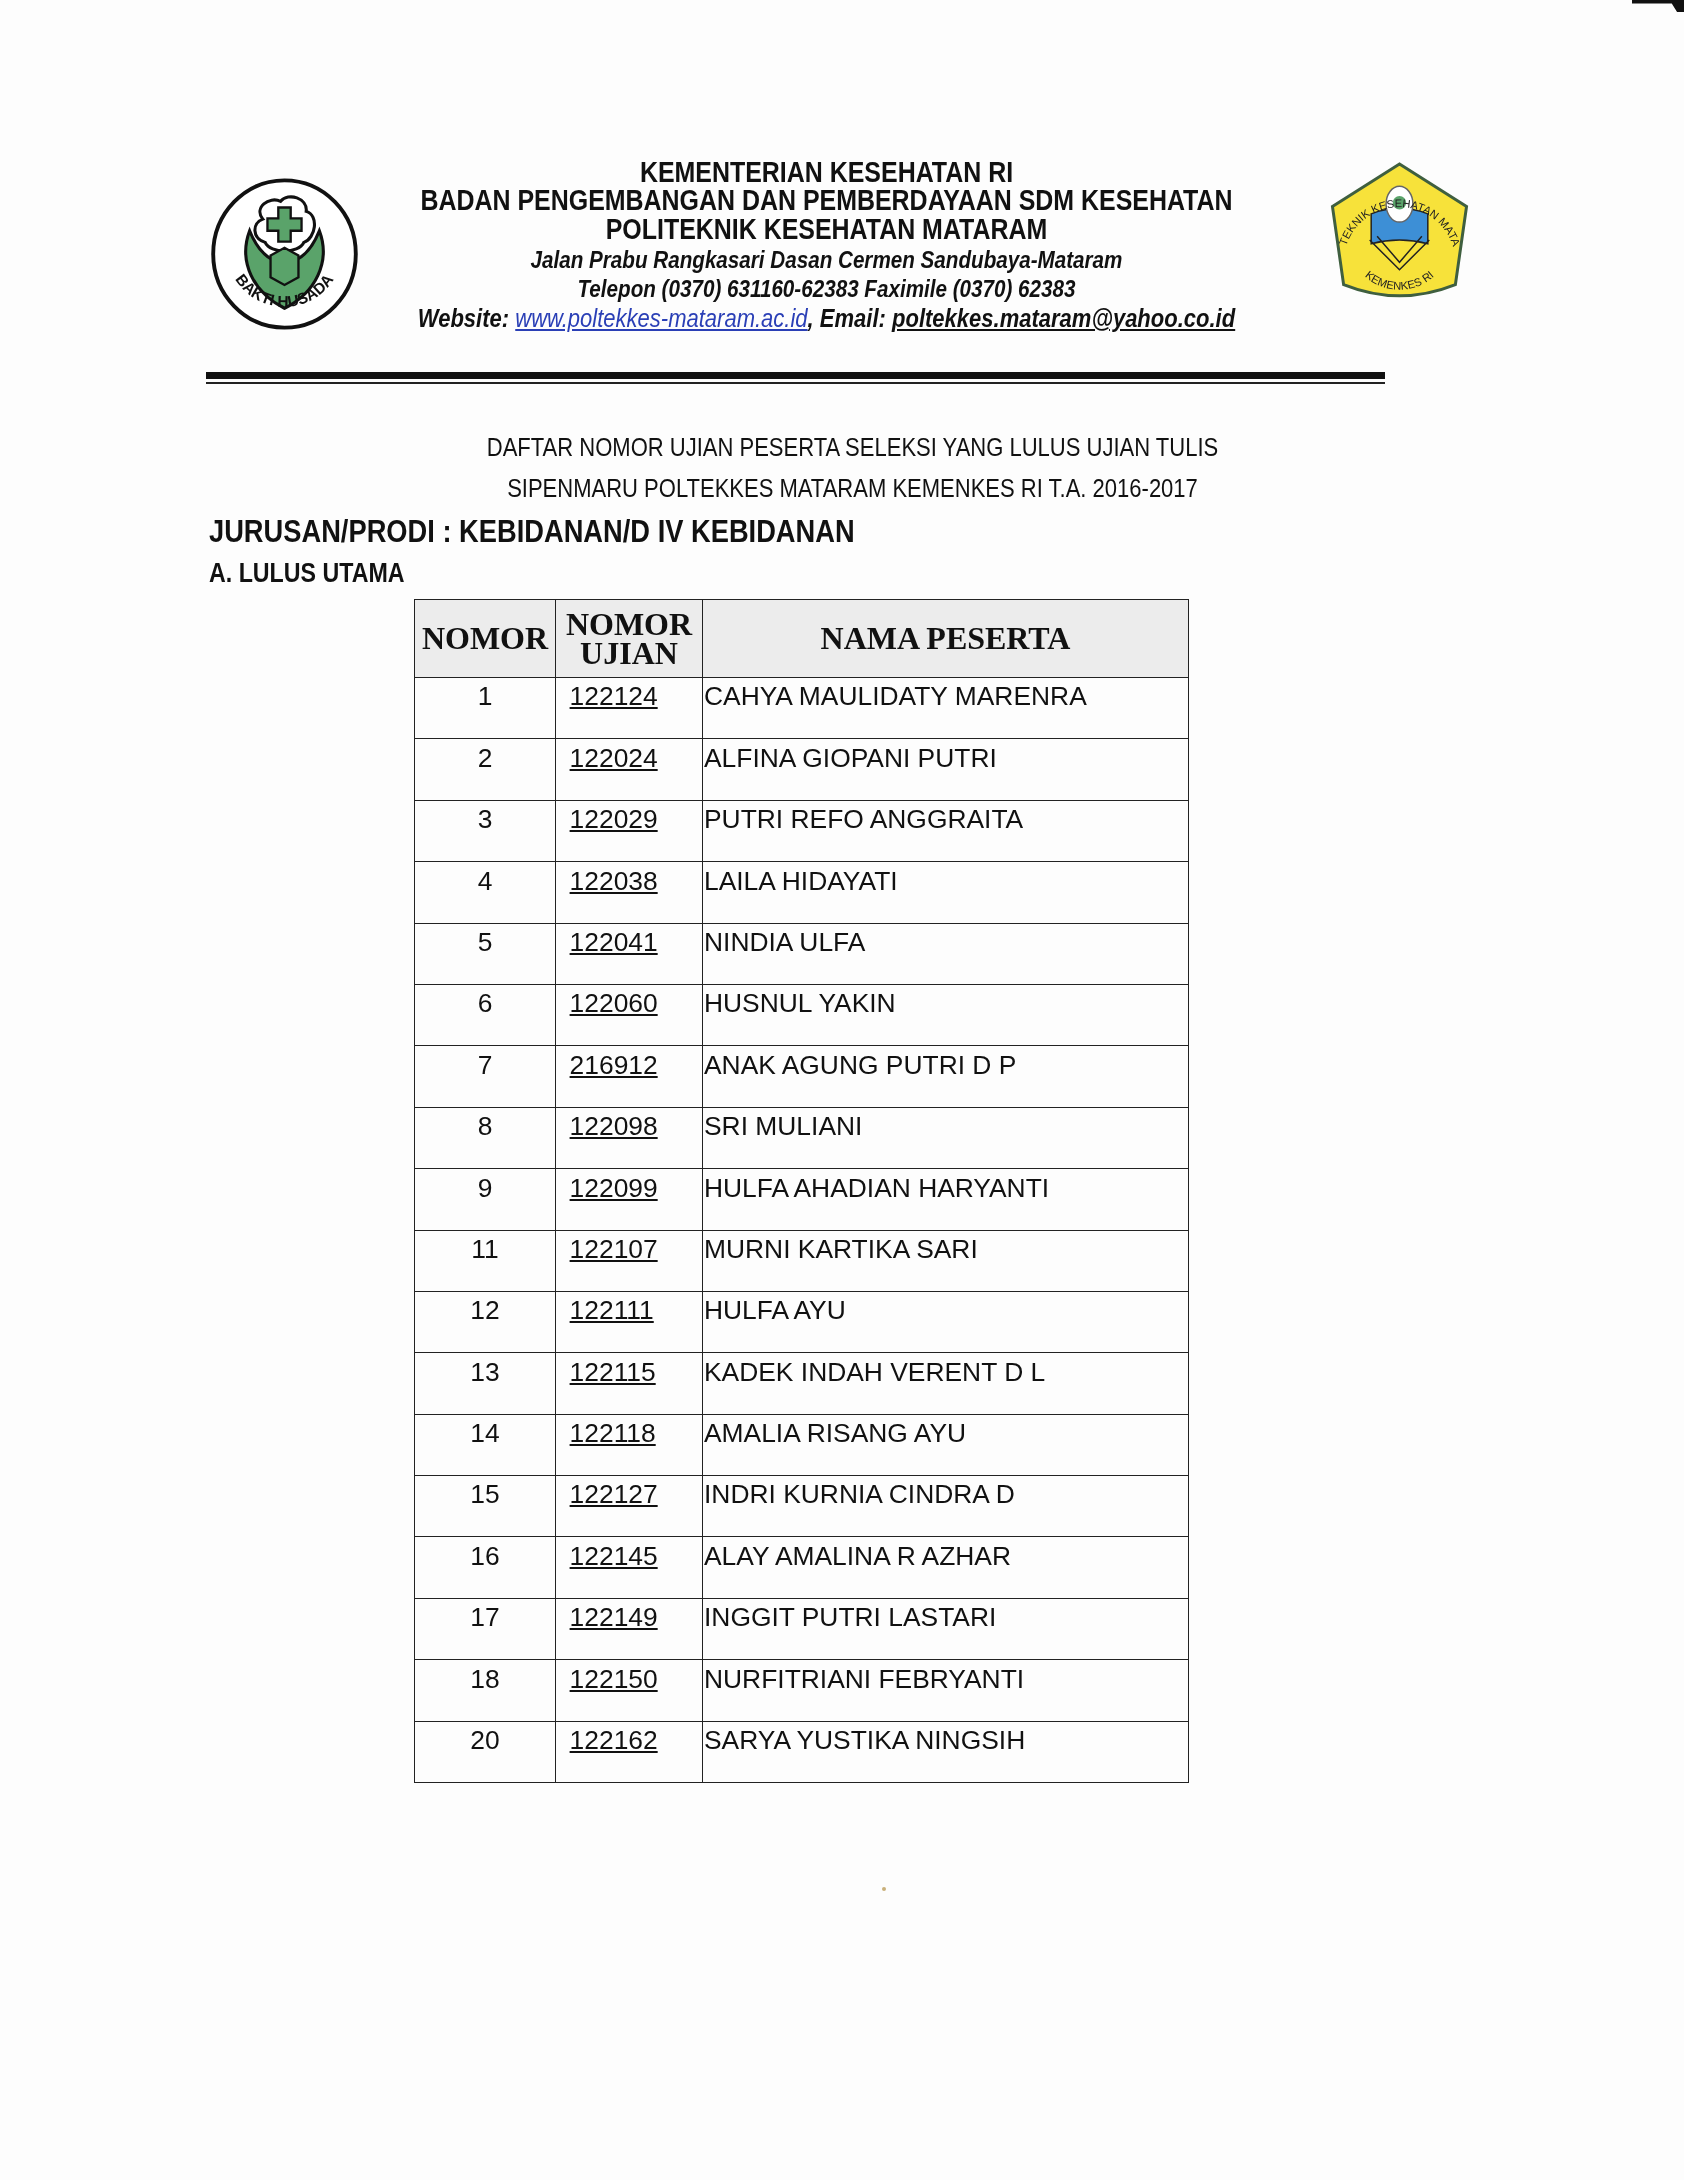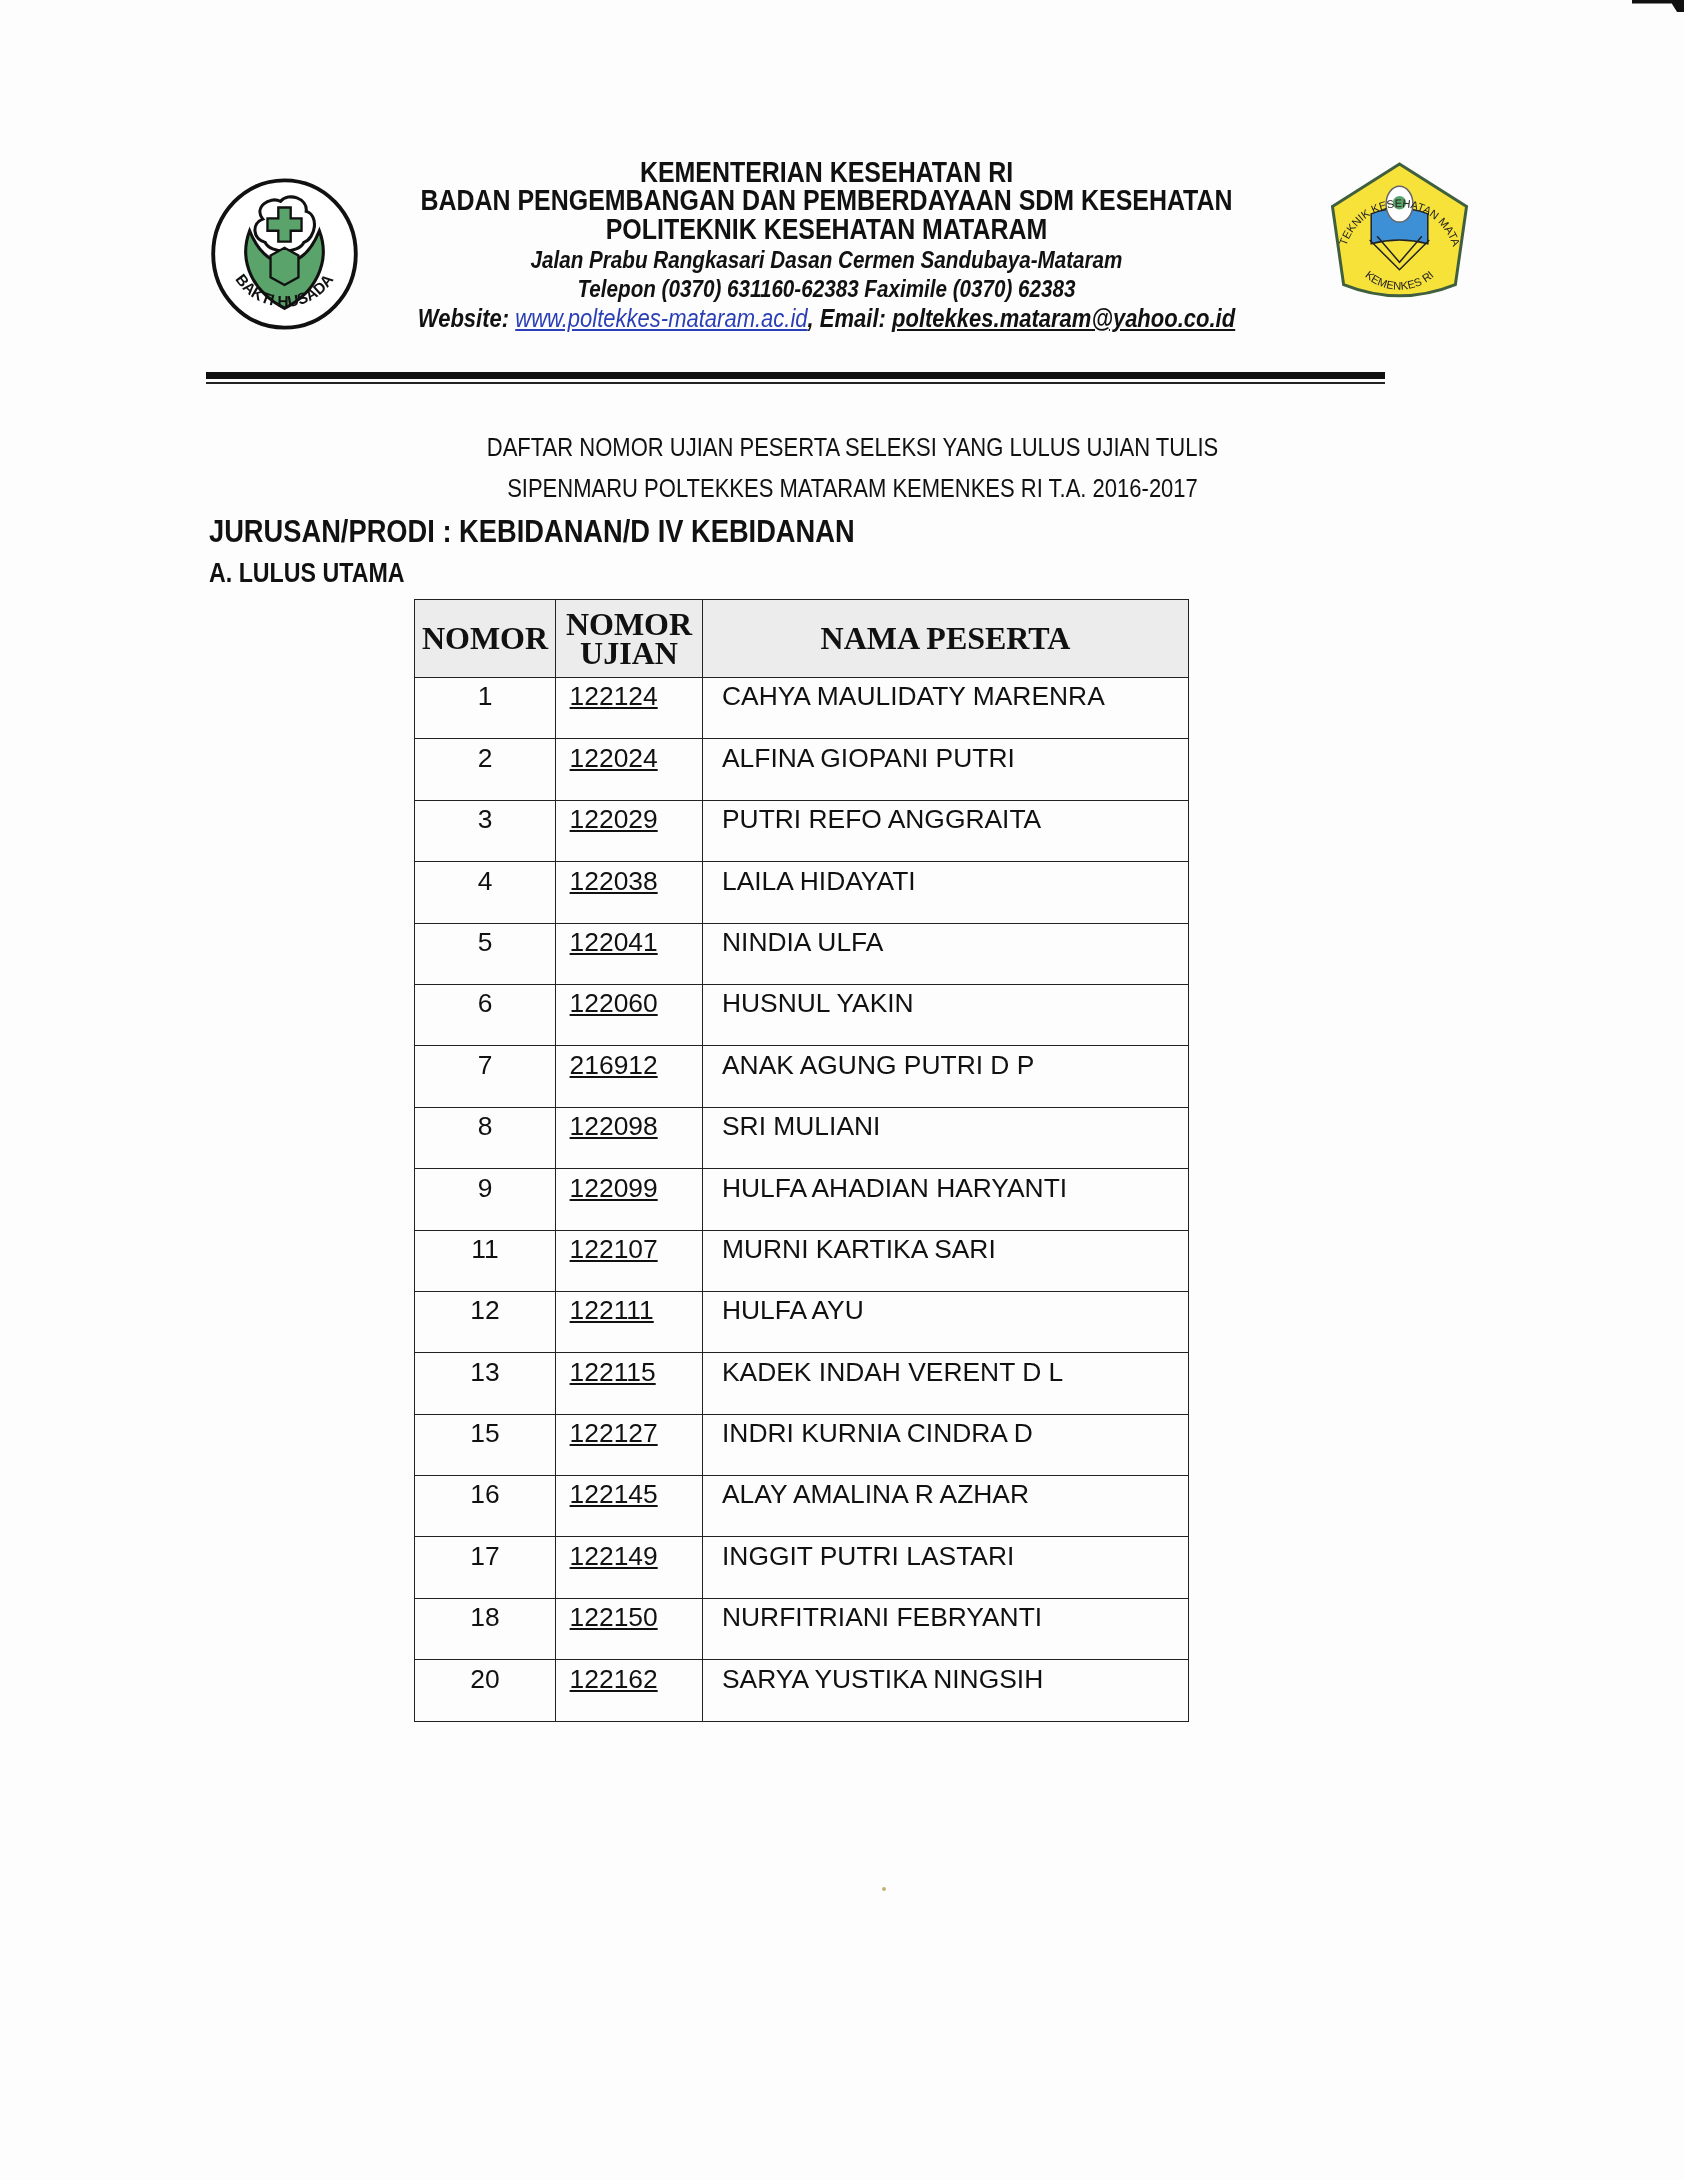--- a/index.html
+++ b/index.html
@@ -57,21 +57,21 @@
     background:#ececec; font-family:"Liberation Serif", serif; font-weight:bold;
     font-size:32px; line-height:29px; height:77px; padding:0; text-align:center;
   }
   table.results td {
     height:56px; vertical-align:top; padding-top:3.4px;
     font-family:"Liberation Sans", sans-serif; font-size:26.4px; line-height:31px;
   }
   col.c1 { width:141px; } col.c2 { width:147px; } col.c3 { width:486px; }
   td.num { text-align:center; }
   td.ujian { padding-left:13.6px;text-decoration:underline; }
-  td.nama { padding-left:19px; }
+  td.nama { padding-left:1px; }
   .dot { position:absolute; left:882px; top:1887px; width:4.3px; height:4.3px; background:#c9b07a; border-radius:50%; }
 </style>
 </head>
 <body>
 
 <div class="corner-mark"></div>
 
 <div class="letterhead">
 
   <svg class="logo-left" viewBox="0 0 200 200">
@@ -191,20 +191,25 @@
         <td class="num">12</td>
         <td class="ujian">122111</td>
         <td class="nama">HULFA AYU</td>
       </tr>
     <tr>
         <td class="num">13</td>
         <td class="ujian">122115</td>
         <td class="nama">KADEK INDAH VERENT D L</td>
       </tr>
     <tr>
+        <td class="num">14</td>
+        <td class="ujian">122118</td>
+        <td class="nama">AMALIA RISANG AYU</td>
+      </tr>
+    <tr>
         <td class="num">15</td>
         <td class="ujian">122127</td>
         <td class="nama">INDRI KURNIA CINDRA D</td>
       </tr>
     <tr>
         <td class="num">16</td>
         <td class="ujian">122145</td>
         <td class="nama">ALAY AMALINA R AZHAR</td>
       </tr>
     <tr>

